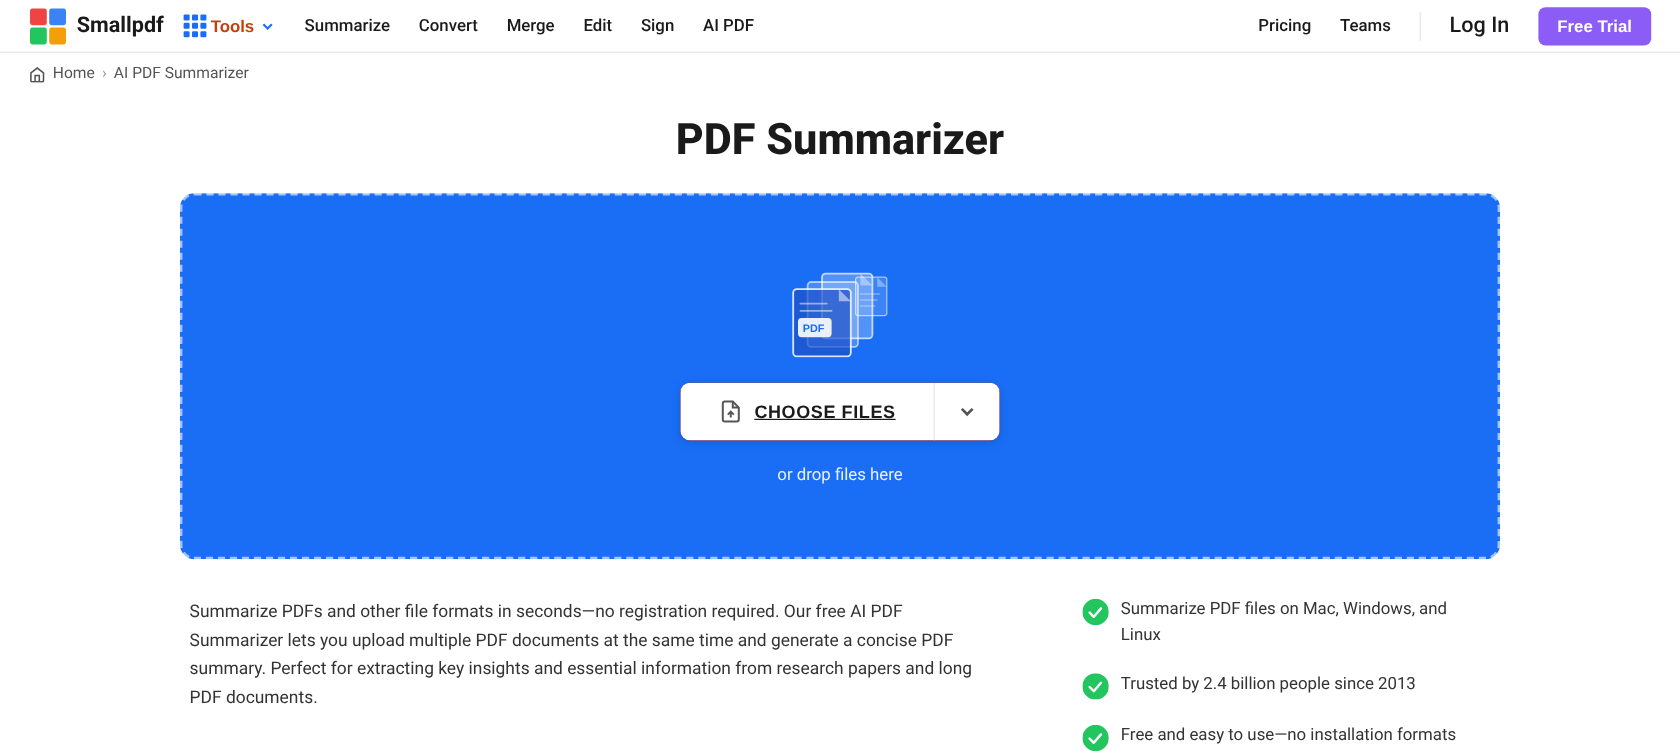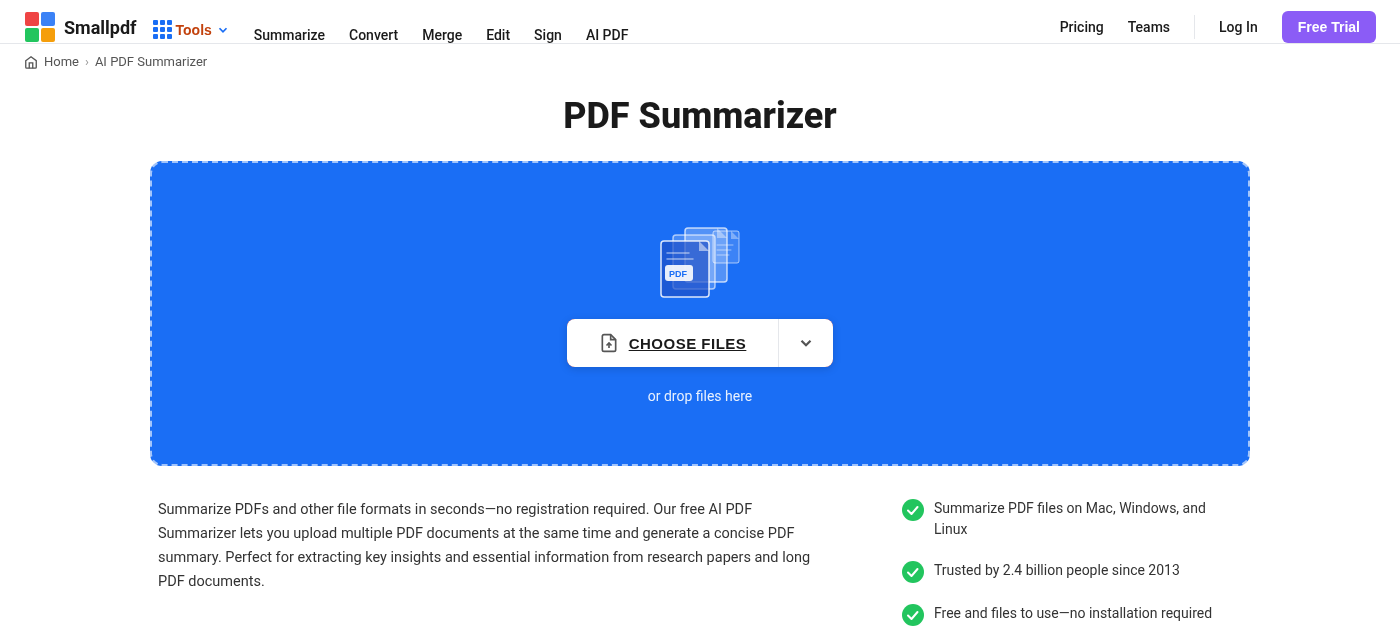--- a/index.html
+++ b/index.html
@@ -1,21 +1,21 @@
 <!DOCTYPE html>
 <html><head>
   <meta charset="utf-8">
   <style>
     * { margin: 0; padding: 0; box-sizing: border-box; }
     body { font-family: -apple-system, BlinkMacSystemFont, 'Segoe UI', Roboto, sans-serif; background: #fff; color: #1a1a1a; }
 
     
     nav {
       display: flex;
-      align-items: flex-end;
+      align-items: center;
       height: 44px;
       padding: 0 24px;
       border-bottom: 1px solid #e5e7eb;
       position: relative;
     }
     .nav-logo {
       display: flex;
       align-items: center;
       gap: 8px;
       margin-right: 8px;
@@ -67,21 +67,21 @@
       text-decoration: none;
       font-weight: 500;
       cursor: pointer;
     }
     .nav-divider {
       width: 1px;
       height: 24px;
       background: #e5e7eb;
     }
     .login-link {
-      font-size: 14px;
+      font-size: 18px;
       color: #1a1a1a;
       text-decoration: none;
       font-weight: 500;
       cursor: pointer;
     }
     .free-trial-btn {
       background: #8b5cf6;
       color: #fff;
       border: none;
       border-radius: 6px;
@@ -356,17 +356,17 @@
           <circle cx="11" cy="11" r="11" fill="#22c55e"></circle>
           <path d="M6 11.5l3.5 3.5 6-7" stroke="#fff" stroke-width="2" stroke-linecap="round" stroke-linejoin="round"></path>
         </svg>
         <span>Trusted by 2.4 billion people since 2013</span>
       </div>
       <div class="feature-item">
         <svg class="check-icon" viewBox="0 0 22 22" fill="none" xmlns="http://www.w3.org/2000/svg">
           <circle cx="11" cy="11" r="11" fill="#22c55e"></circle>
           <path d="M6 11.5l3.5 3.5 6-7" stroke="#fff" stroke-width="2" stroke-linecap="round" stroke-linejoin="round"></path>
         </svg>
-        <span>Free and files to use—no installation required</span>
+        <span>Free and easy to use—no installation formats</span>
       </div>
     </div>
   </div>
 </div>
 
 </body></html>

